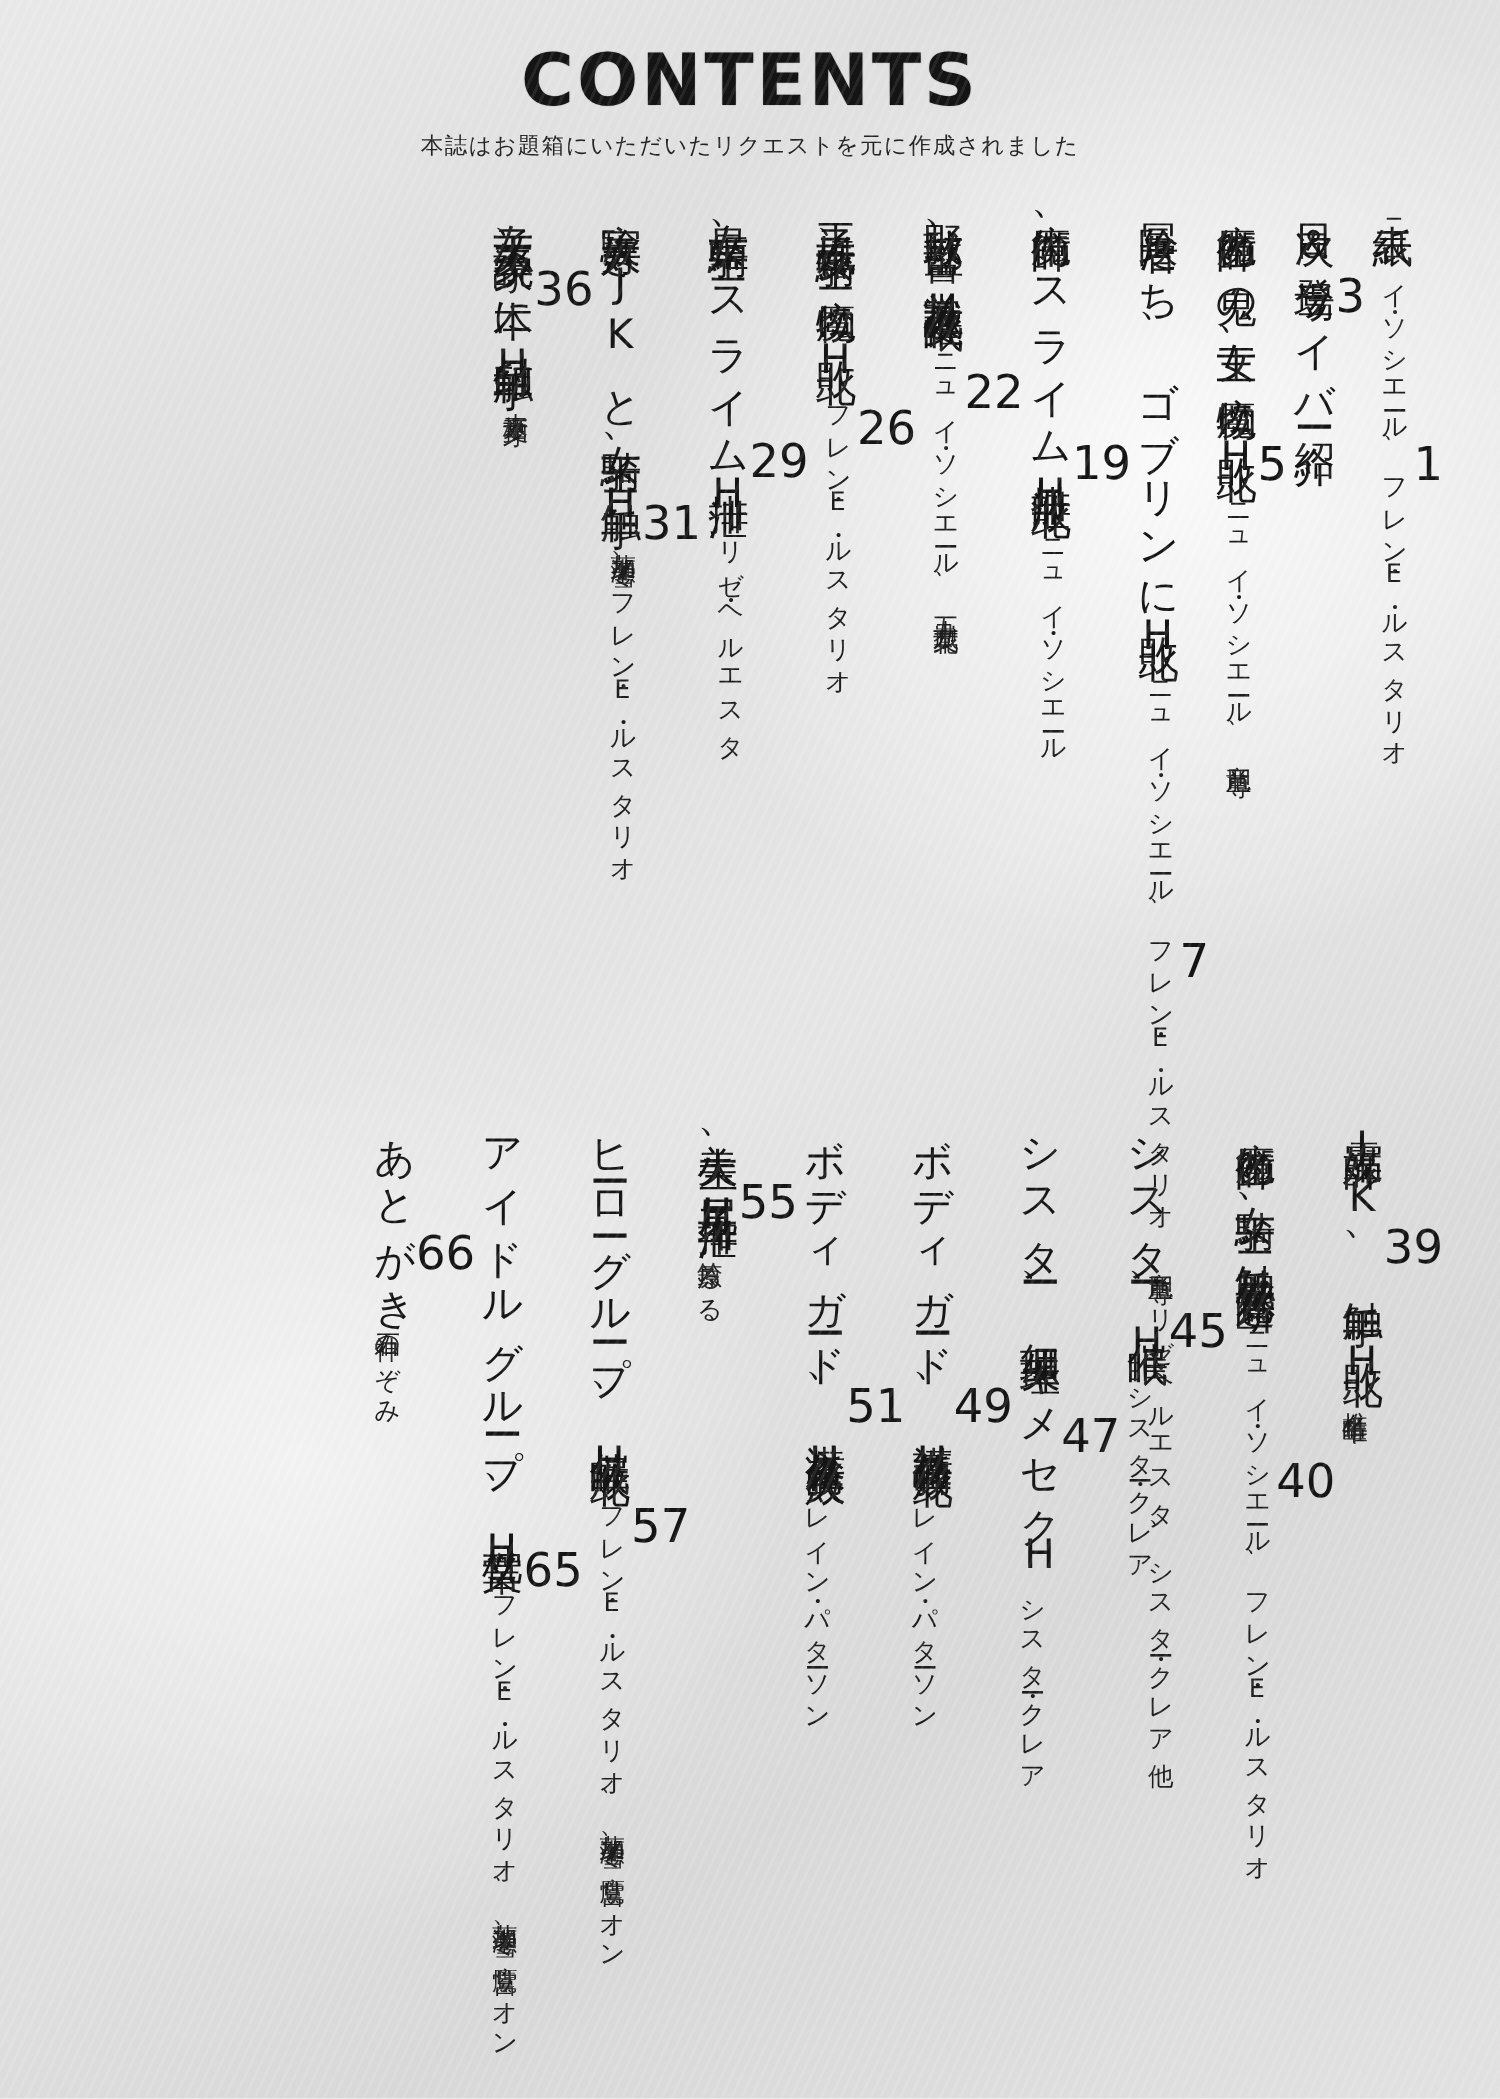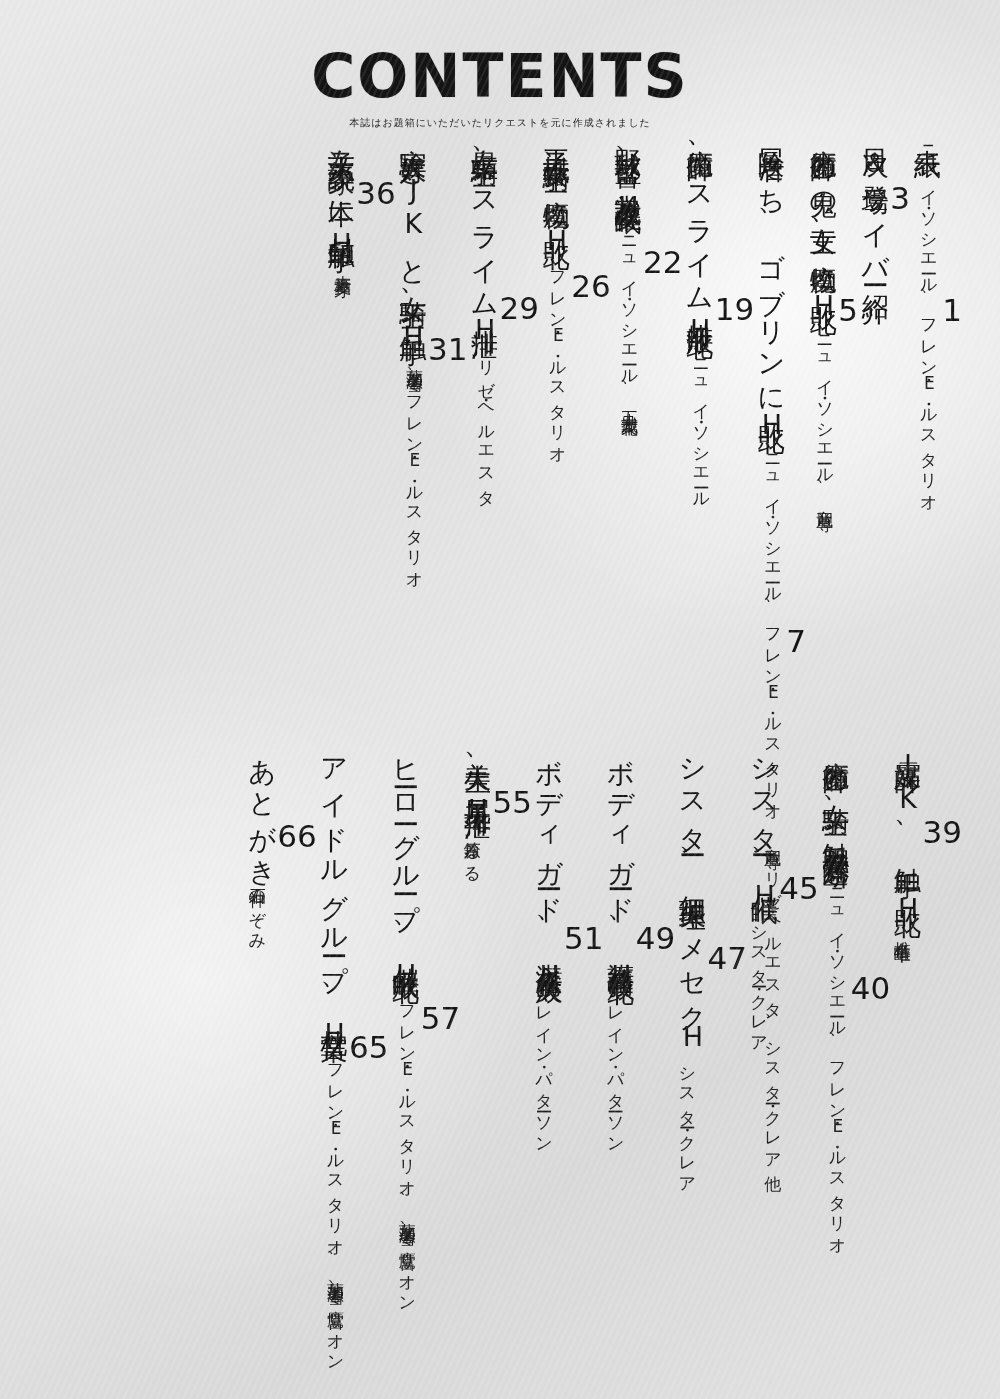--- a/index.html
+++ b/index.html
@@ -34,31 +34,30 @@
     height: 1399px;
     box-sizing: border-box;
   }
 
   .header {
     text-align: center;
     padding-top: 30px;
   }
   .contents-title {
     font-family: "DejaVu Sans", "Liberation Sans", sans-serif;
-    font-size: 60px;
+    font-size: 48px;
     font-weight: bold;
     letter-spacing: 2px;
     line-height: 1;
     color: #141414;
     text-shadow: 0 0 1px rgba(0,0,0,0.3);
-    margin-top: 16px;
   }
   .contents-subtitle {
     margin-top: 10px;
-    font-size: 10px;
+    font-size: 15px;
     letter-spacing: 1px;
     color: #222;
   }
 
   .columns-block {
     position: absolute;
     left: 0;
     right: 0;
     display: flex;
     flex-direction: row-reverse;

